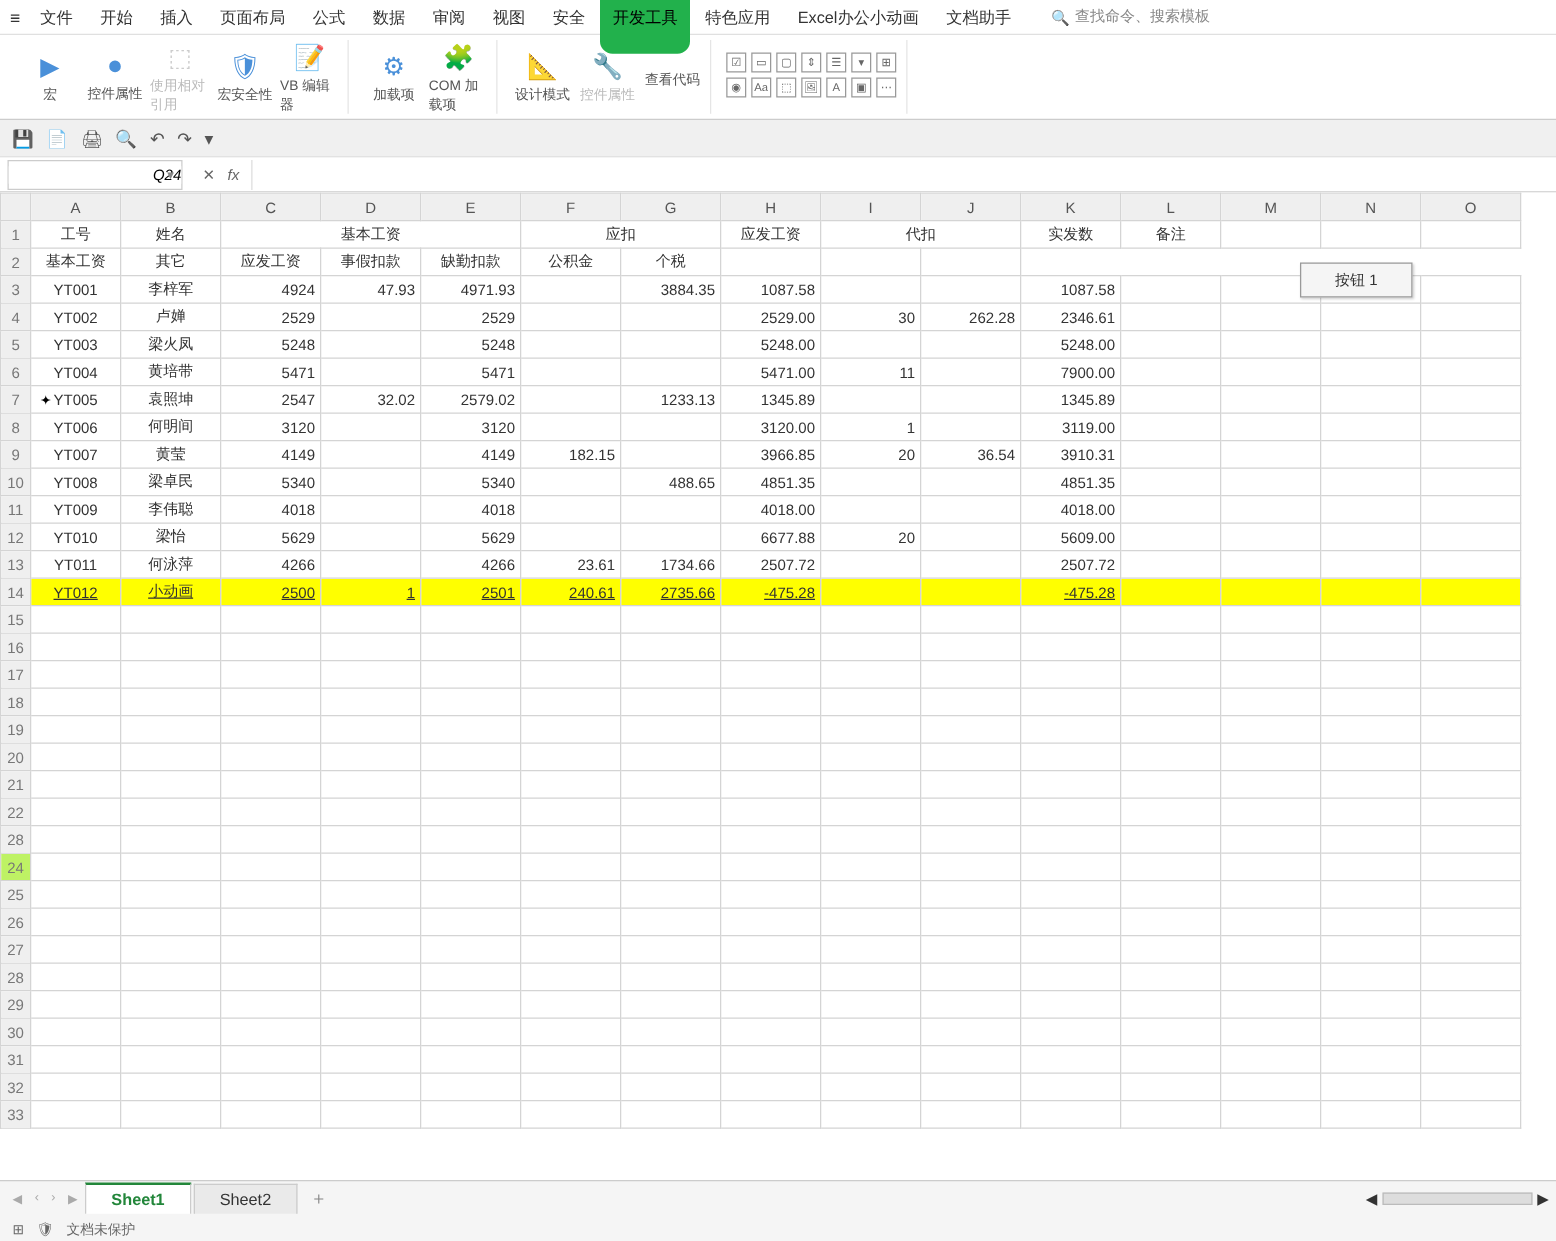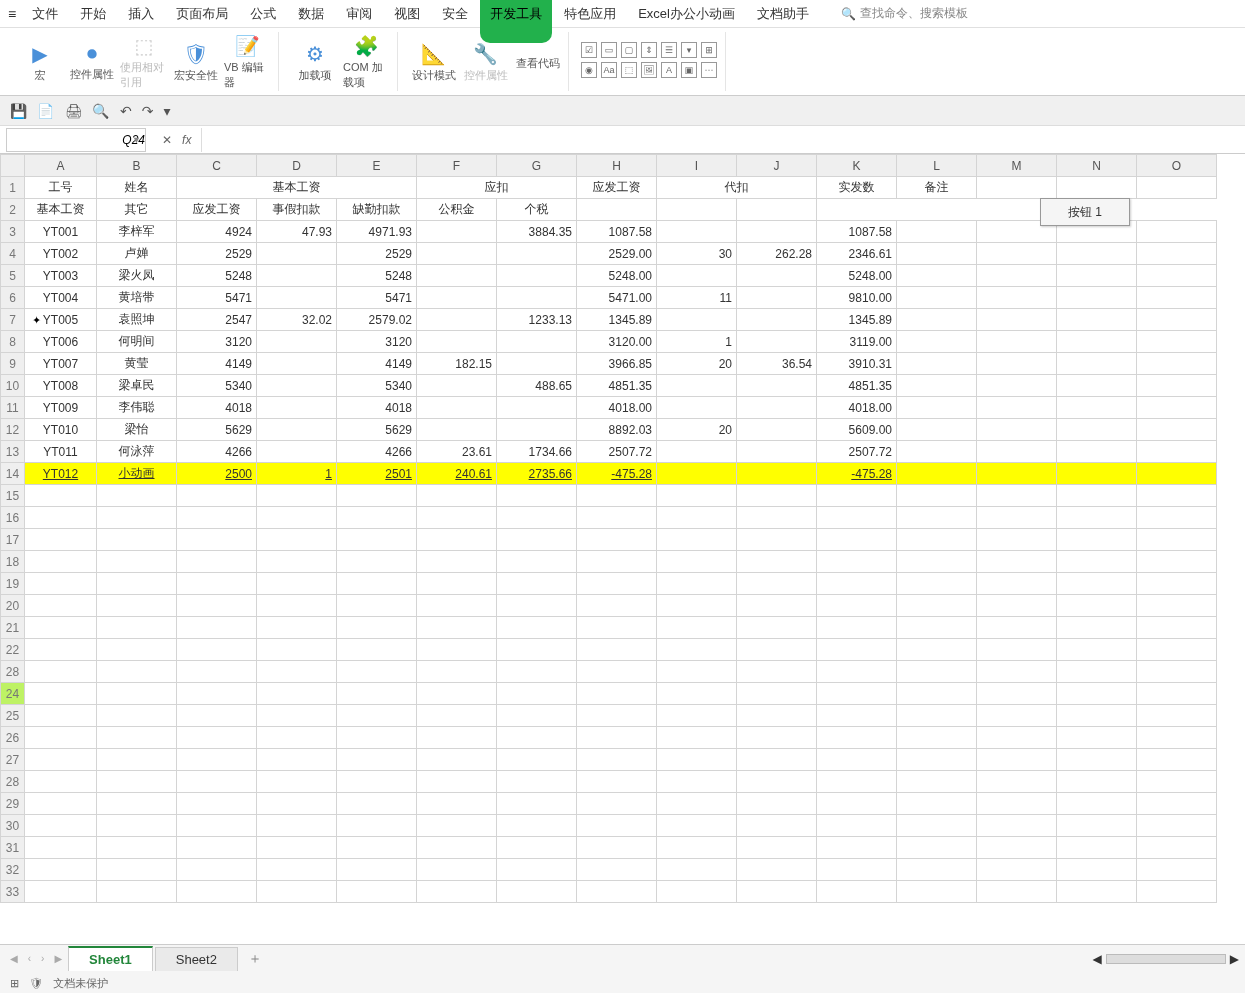--- a/index.html
+++ b/index.html
@@ -35,21 +35,21 @@
 .sheet th, .sheet td { border: 1px solid #d4d4d4; height: 22px; font-size: 12px; font-weight: normal; padding: 0 4px; white-space: nowrap; overflow: hidden; }
 .sheet th { background: #efefef; text-align: center; color: #555; position: sticky; }
 .sheet .rowhdr { width: 24px; background: #efefef; text-align: center; color: #777; }
 .sheet .colhdr { height: 20px; }
 .sheet td { text-align: center; background: #fff; }
 .sheet td.num { text-align: right; }
 .sheet td.txt { }
 .sheet tr.highlight td { background: #ffff00; text-decoration: underline; }
 .corner { width: 24px; background: #efefef; }
 
-.float-btn { position: absolute; top: 44px; left: 1040px; width: 90px; height: 28px; border: 1px solid #999; background: #f5f5f5; text-align: center; line-height: 26px; font-size: 12px; box-shadow: 1px 1px 2px rgba(0,0,0,.2); }
+.float-btn { position: absolute; top: 56px; left: 1040px; width: 90px; height: 28px; border: 1px solid #999; background: #f5f5f5; text-align: center; line-height: 26px; font-size: 12px; box-shadow: 1px 1px 2px rgba(0,0,0,.2); }
 
 .sheet-tabs { display: flex; align-items: center; height: 28px; background: #f5f5f5; border-top: 1px solid #ccc; padding: 0 6px; gap: 2px; }
 .sheet-tabs .nav { color: #aaa; padding: 0 4px; cursor: pointer; font-size: 10px; }
 .sheet-tabs .tab { padding: 4px 20px; border: 1px solid #ccc; border-bottom: none; background: #eaeaea; cursor: pointer; font-size: 13px; }
 .sheet-tabs .tab.active { background: #fff; color: #22863a; font-weight: bold; border-top: 2px solid #22863a; }
 .sheet-tabs .add { padding: 0 8px; color: #888; cursor: pointer; font-size: 14px; }
 .sheet-tabs .scroll-r { margin-left: auto; display: flex; align-items: center; gap: 4px; }
 .sheet-tabs .sb-track { width: 120px; height: 10px; background: #ddd; border: 1px solid #bbb; }
 
 .statusbar { display: flex; align-items: center; height: 22px; background: #f5f5f5; padding: 0 10px; gap: 10px; color: #666; font-size: 11px; }
@@ -275,21 +275,21 @@
           <td class="txt">YT004</td>
           <td class="txt">黄培带</td>
           <td class="num">5471</td>
           <td class=""></td>
           <td class="num">5471</td>
           <td class=""></td>
           <td class=""></td>
           <td class="num">5471.00</td>
           <td class="num">11</td>
           <td class=""></td>
-          <td class="num">9810.00</td>
+          <td class="num">7900.00</td>
           <td class=""></td>
           <td class=""></td>
           <td class=""></td>
           <td class=""></td>
         </tr>
       </tbody>
       <tbody>
         <tr>
           <th class="rowhdr">7</th>
           <td class="txt">YT005</td>
@@ -392,21 +392,21 @@
       <tbody>
         <tr>
           <th class="rowhdr">12</th>
           <td class="txt">YT010</td>
           <td class="txt">梁怡</td>
           <td class="num">5629</td>
           <td class=""></td>
           <td class="num">5629</td>
           <td class=""></td>
           <td class=""></td>
-          <td class="num">8892.03</td>
+          <td class="num">6677.88</td>
           <td class="num">20</td>
           <td class=""></td>
           <td class="num">5609.00</td>
           <td class=""></td>
           <td class=""></td>
           <td class=""></td>
           <td class=""></td>
         </tr>
       </tbody>
       <tbody>

